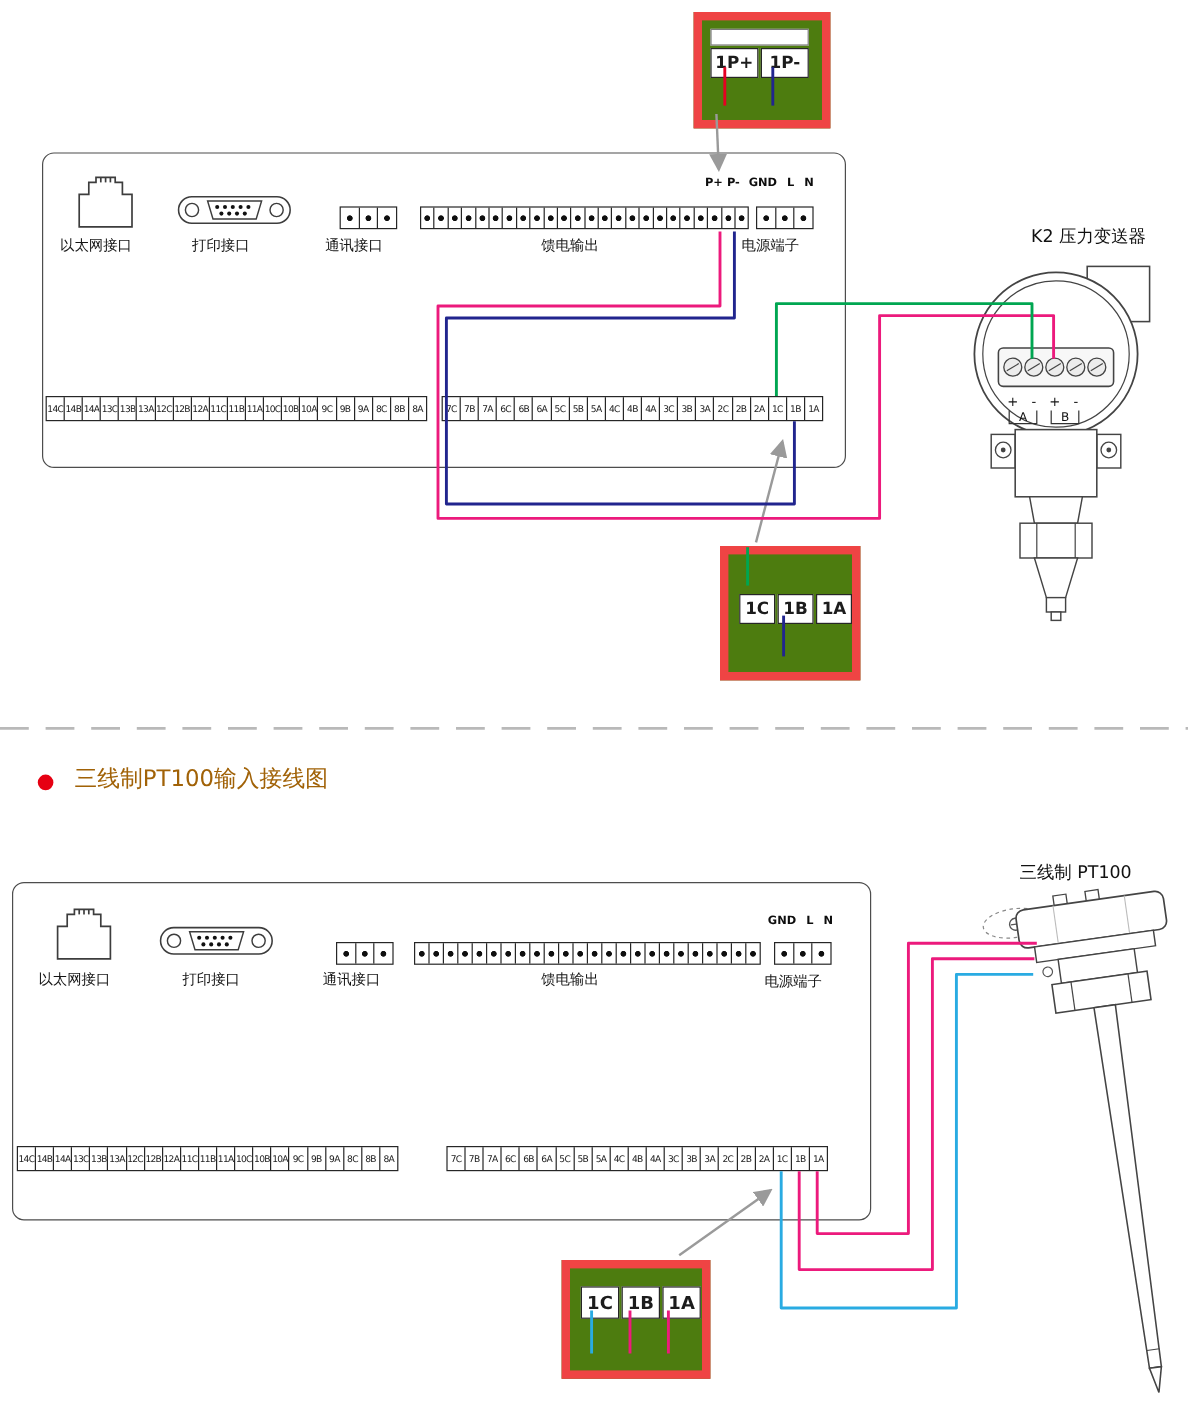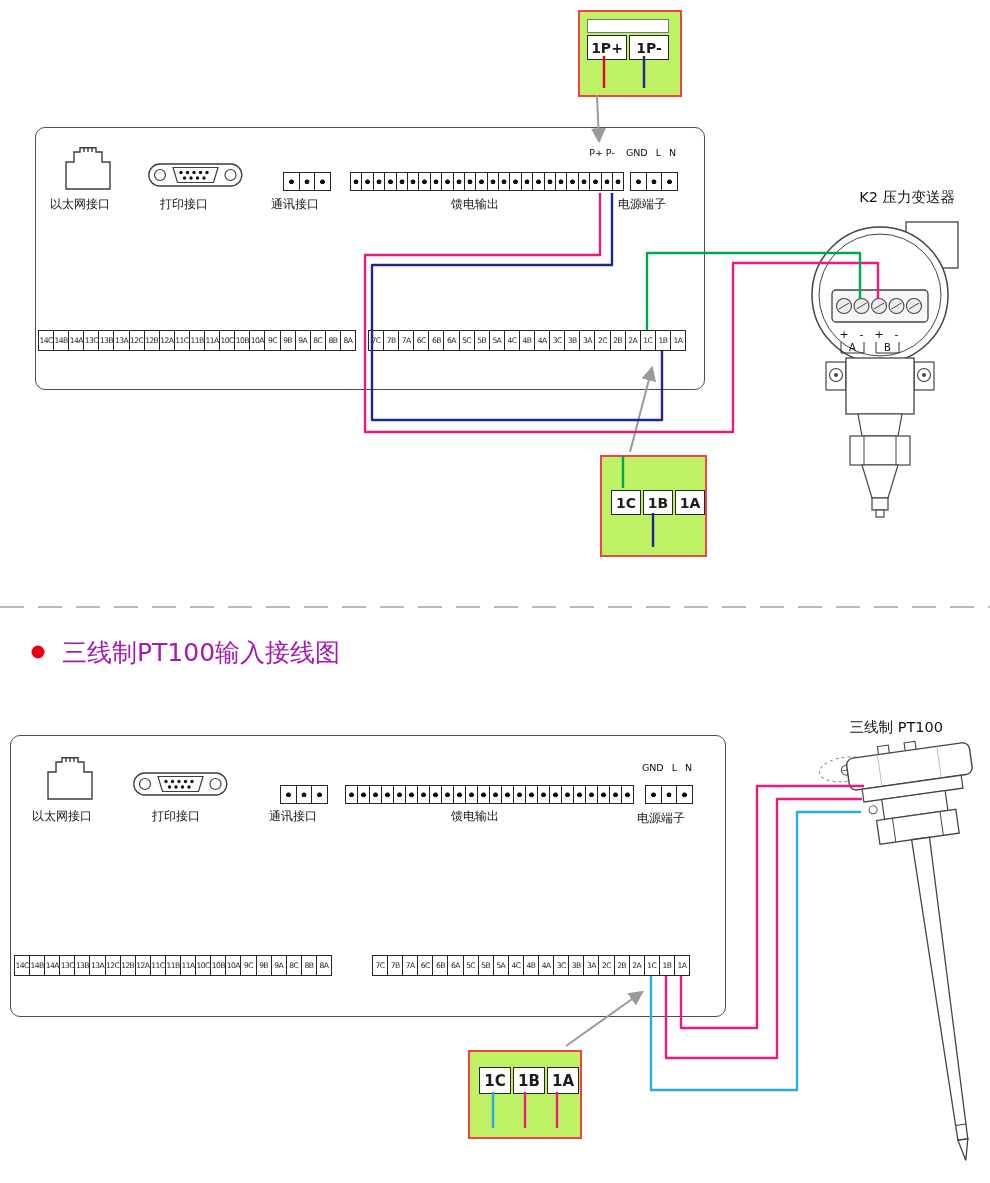--- a/index.html
+++ b/index.html
@@ -1,38 +1,38 @@
 <!DOCTYPE html>
 <html><head>
 <meta charset="utf-8">
 <style>
   html,body{margin:0;padding:0;background:#fff}
   #canvas{position:relative;width:990px;height:1183px;background:#fff;overflow:hidden;
           font-family:"DejaVu Sans","Liberation Sans",sans-serif;color:#1c1c1c}
   .panel{position:absolute;border:1.5px solid #4d4d4d;border-radius:10px;background:#fff}
   .lbl{position:absolute;font-size:12px;text-align:left;color:#141414;white-space:nowrap}
-  .marks{position:absolute;font-size:9.5px;font-weight:normal;color:#0d0d0d;text-align:center;white-space:pre}
+  .marks{position:absolute;font-size:9.5px;font-weight:bold;color:#0d0d0d;text-align:center;white-space:pre}
   .gnd{word-spacing:5px}
   .strip{position:absolute;display:flex;border:1px solid #262626;background:#fff}
   .lcell{width:14.1px;height:19px;border-right:1px solid #262626;font-size:7.6px;line-height:20px;
          text-align:center;letter-spacing:-0.6px;overflow:hidden;flex:none;font-style:normal}
   .lcell:last-child{border-right:none}
   .tdot{width:10.4px;height:17px;border-right:1px solid #262626;flex:none;
         background:radial-gradient(circle at 50% 52%, #0f0f0f 0 2.1px, rgba(0,0,0,0) 2.7px)}
   .tdot:last-child{border-right:none}
   .block .tdot{width:14.7px}
   .feed-b .tdot{width:11px}
-  .callout{position:absolute;border:2px solid #ef4444;background:#bef264}
+  .callout{position:absolute;border:7px solid #ef4444;background:#4d7c0f}
   .ccells{position:absolute;display:flex;gap:2px}
   .ccell{width:28px;height:23px;border:1.3px solid #262626;display:flex;align-items:center;
          justify-content:center;font-size:14px;background:#fff;flex:none;font-style:normal}
   .c3 .ccell{width:30px;height:25px;font-size:15px}
   .innrect{position:absolute;border:1px solid #7a7a7a;background:#fff}
   .title{position:absolute;font-size:14.5px;text-align:right;color:#111;white-space:nowrap}
-  .heading{position:absolute;font-size:25px;color:#a21caf;white-space:nowrap}
+  .heading{position:absolute;font-size:19px;color:#a16207;white-space:nowrap}
   svg.overlay{position:absolute;left:0;top:0;pointer-events:none}
   svg text{font-family:"DejaVu Sans","Liberation Sans",sans-serif}
 </style>
 </head>
 <body>
 
 <div id="canvas">
 
   <div class="callout" style="left:578px;top:10px;width:100px;height:83px">
     <div class="innrect" style="left:7px;top:7px;width:80px;height:12px"></div>

